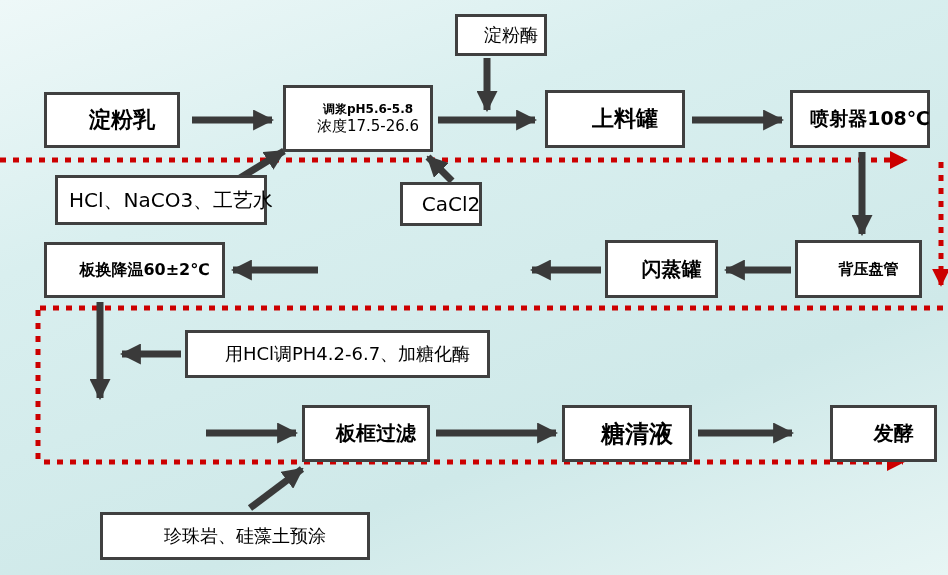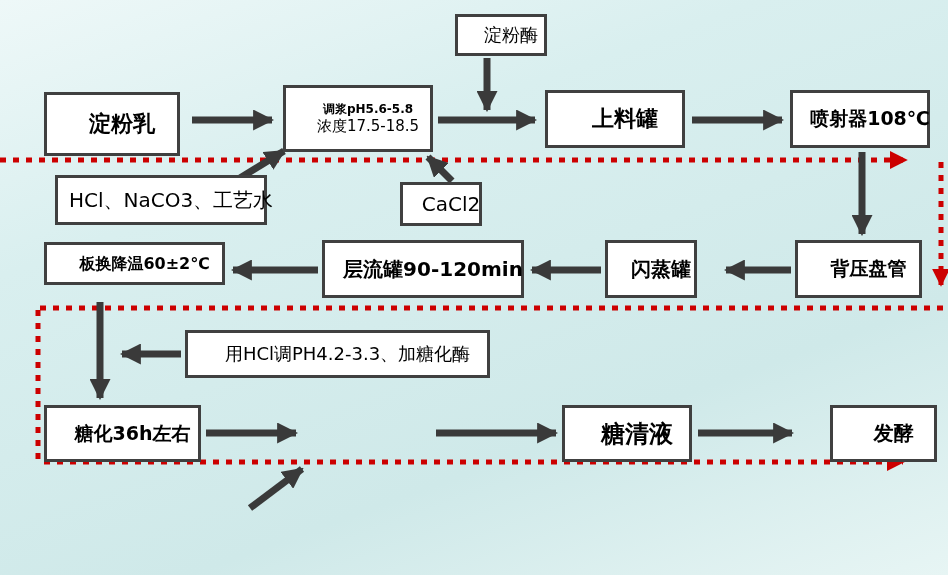--- a/index.html
+++ b/index.html
@@ -70,48 +70,48 @@
     <line class="arrow" x1="601" y1="270" x2="532" y2="270" marker-end="url(#arrowhead)"></line>
     <line class="arrow" x1="318" y1="270" x2="233" y2="270" marker-end="url(#arrowhead)"></line>
     <line class="arrow" x1="100" y1="302" x2="100" y2="398" marker-end="url(#arrowhead)"></line>
     <line class="arrow" x1="181" y1="354" x2="122" y2="354" marker-end="url(#arrowhead)"></line>
     <line class="arrow" x1="206" y1="433" x2="296" y2="433" marker-end="url(#arrowhead)"></line>
     <line class="arrow" x1="436" y1="433" x2="556" y2="433" marker-end="url(#arrowhead)"></line>
     <line class="arrow" x1="698" y1="433" x2="792" y2="433" marker-end="url(#arrowhead)"></line>
     <line class="arrow" x1="250" y1="508" x2="302" y2="469" marker-end="url(#arrowhead)"></line>
   </svg>
 
-  <div class="box bold" style="left:44px;top:92px;width:136px;height:64px;font-size:22px">淀粉乳</div>
+  <div class="box bold" style="left:44px;top:92px;width:136px;height:56px;font-size:22px">淀粉乳</div>
 
   <div class="box" style="left:283px;top:85px;width:150px;height:67px">
     <span class="bold" style="font-size:12px">调浆pH5.6-5.8</span>
-    <span style="font-size:15px">浓度17.5-18.5</span>
+    <span style="font-size:15px">浓度17.5-26.6</span>
   </div>
 
   <div class="box" style="left:455px;top:14px;width:92px;height:42px;font-size:18px">淀粉酶</div>
 
   <div class="box bold" style="left:545px;top:90px;width:140px;height:58px;font-size:22px">上料罐</div>
 
   <div class="box bold" style="left:790px;top:90px;width:140px;height:58px;font-size:19px">喷射器108℃</div>
 
   <div class="box" style="left:55px;top:175px;width:212px;height:50px;font-size:20px">HCl、NaCO3、工艺水</div>
 
   <div class="box" style="left:400px;top:182px;width:82px;height:44px;font-size:20px">CaCl2</div>
 
-  <div class="box bold" style="left:44px;top:242px;width:181px;height:43px;font-size:16px">板换降温60±2℃</div>
+  <div class="box bold" style="left:44px;top:242px;width:181px;height:56px;font-size:16px">板换降温60±2℃</div>
 
-  <div class="box bold" style="left:322px;top:240px;width:202px;height:58px;font-size:20px">层流罐90-120min</div>
 
-  <div class="box bold" style="left:605px;top:240px;width:92px;height:58px;font-size:20px">闪蒸罐</div>
+  <div class="box bold" style="left:605px;top:240px;width:113px;height:58px;font-size:20px">闪蒸罐</div>
 
-  <div class="box bold" style="left:795px;top:240px;width:127px;height:58px;font-size:19px">背压盘管</div>
+  <div class="box bold" style="left:795px;top:240px;width:127px;height:58px;font-size:15px">背压盘管</div>
 
-  <div class="box" style="left:185px;top:330px;width:305px;height:48px;font-size:18px">用HCl调PH4.2-3.3、加糖化酶</div>
+  <div class="box" style="left:185px;top:330px;width:305px;height:48px;font-size:18px">用HCl调PH4.2-6.7、加糖化酶</div>
 
-  <div class="box bold" style="left:44px;top:405px;width:157px;height:57px;font-size:19px">糖化36h左右</div>
 
+  <div class="box bold" style="left:302px;top:405px;width:128px;height:57px;font-size:20px">板框过滤</div>
 
   <div class="box bold" style="left:562px;top:405px;width:130px;height:57px;font-size:24px">糖清液</div>
 
   <div class="box bold" style="left:830px;top:405px;width:107px;height:57px;font-size:20px">发酵</div>
 
+  <div class="box" style="left:100px;top:512px;width:270px;height:48px;font-size:18px">珍珠岩、硅藻土预涂</div>
 
 </div>
 
 </body></html>

